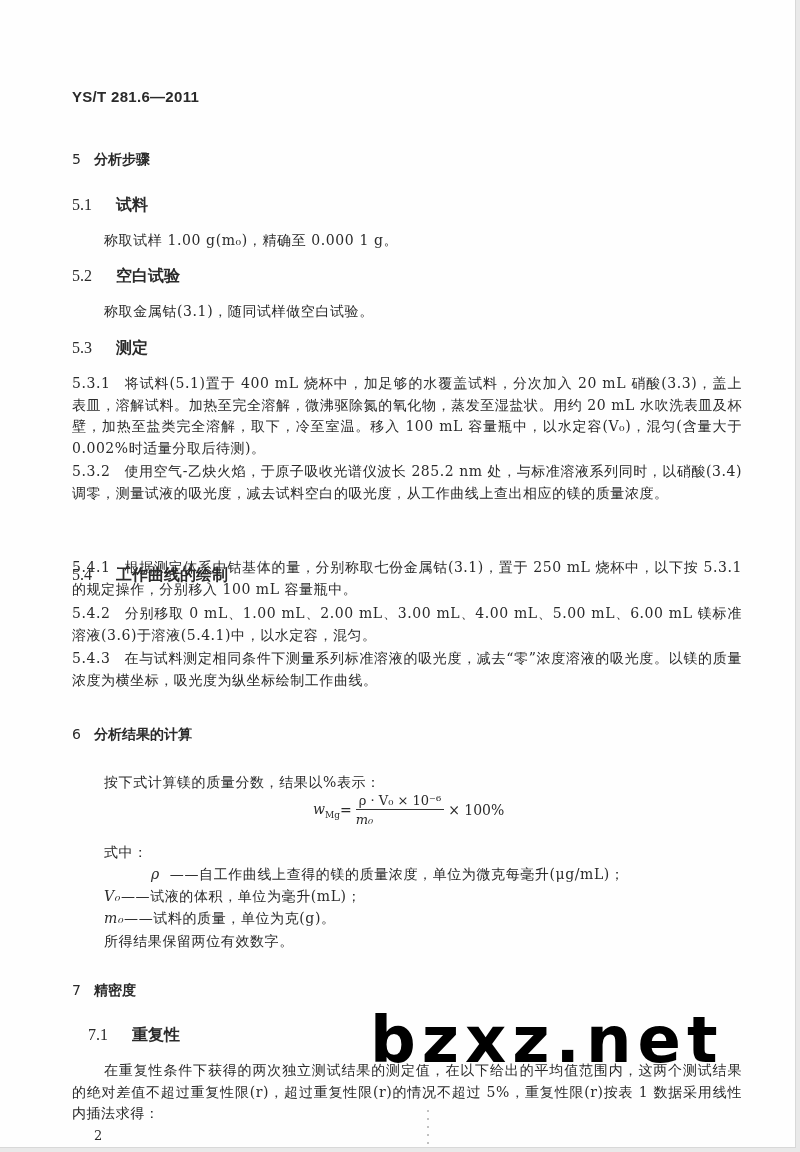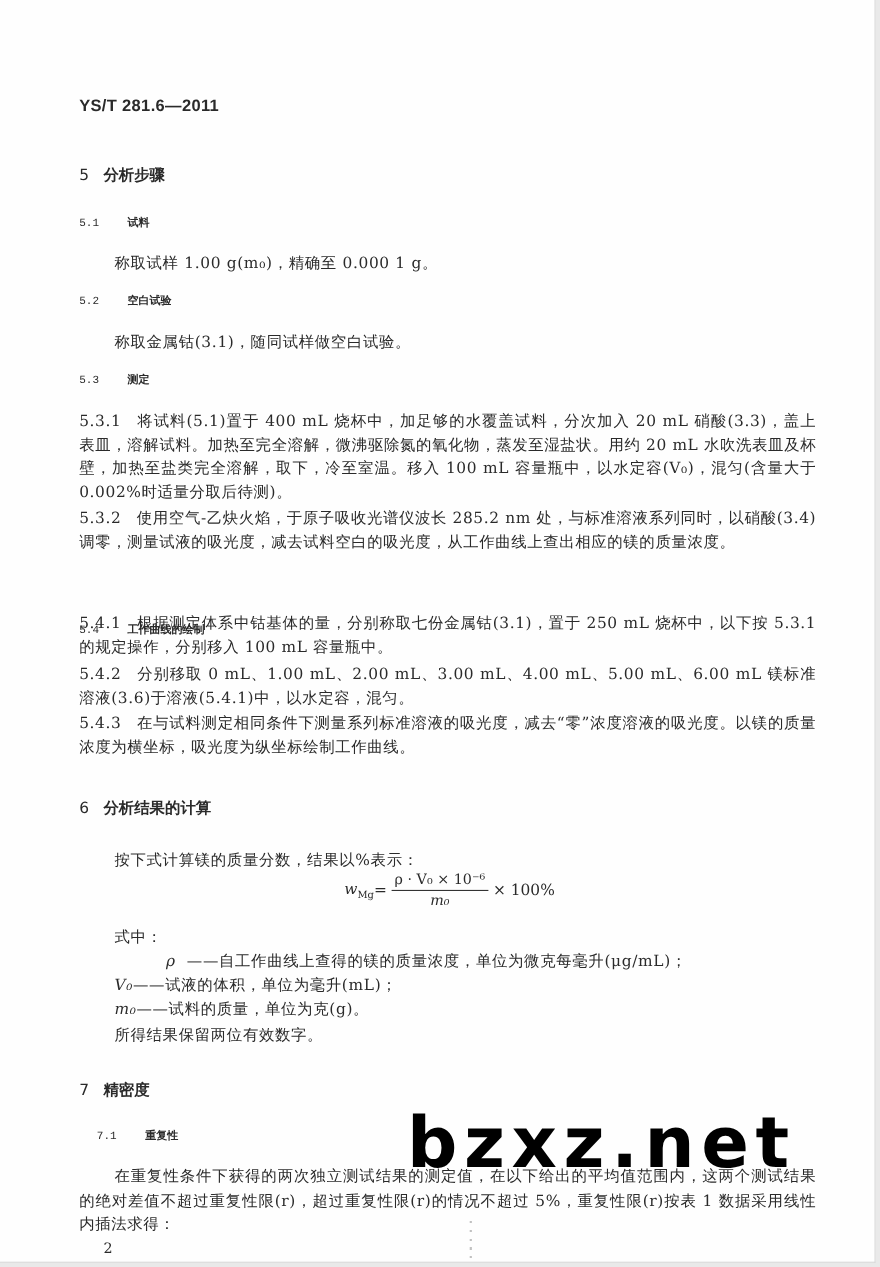--- a/index.html
+++ b/index.html
@@ -13,27 +13,27 @@
     position:absolute; left:0; top:0;
     width:795px; height:1147px;
     background:#fefefe;
     border-right:1px solid #d8d8d8;
     border-bottom:1px solid #d8d8d8;
   }
   .abs { position:absolute; white-space:nowrap; }
   .hdr { font-family:"Liberation Sans","DejaVu Sans",sans-serif; font-weight:bold; font-size:15px; letter-spacing:0.3px; }
   .h1 { font-family:"DejaVu Sans",sans-serif; font-weight:bold; font-size:14px; }
   .h1 .num { display:inline-block; width:22px; font-weight:normal; }
-  .h2 { font-family:Liberation Mono, monospace; font-weight:bold; font-size:10px; }
+  .h2 { font-family:Liberation Serif, serif; font-weight:bold; font-size:16px; }
   .h2 .num { display:inline-block; width:44px; font-weight:normal; }
   .p { font-size:14px; line-height:21px; letter-spacing:0.6px; }
   .para { position:absolute; left:86px; width:655px; font-size:14px; line-height:21.5px; letter-spacing:0.55px; text-align:justify; text-align-last:left; }
   .para .num { margin-right:14px; }
   .formula { font-family:"DejaVu Serif",serif; font-size:14px; display:flex; align-items:center; }
-  .frac { display:inline-flex; flex-direction:column; align-items:center; margin:0 4px; }
+  .frac { display:inline-flex; flex-direction:column; margin:0 4px; }
   .frac .top { border-bottom:1px solid #333; padding:0 3px 1px; font-size:13px; }
   .frac .bot { font-size:13px; padding-top:2px; font-style:italic; }
   i { font-style:italic; }
   .watermark {
     position:absolute; left:370px; top:1003px;
     font-family:"DejaVu Sans",sans-serif; font-weight:bold;
     font-size:64px; letter-spacing:6px; color:#000000; z-index:0;
   }
   .fg { z-index:1; }
   .dots { position:absolute; left:427px; top:1110px; width:2px; height:40px;

